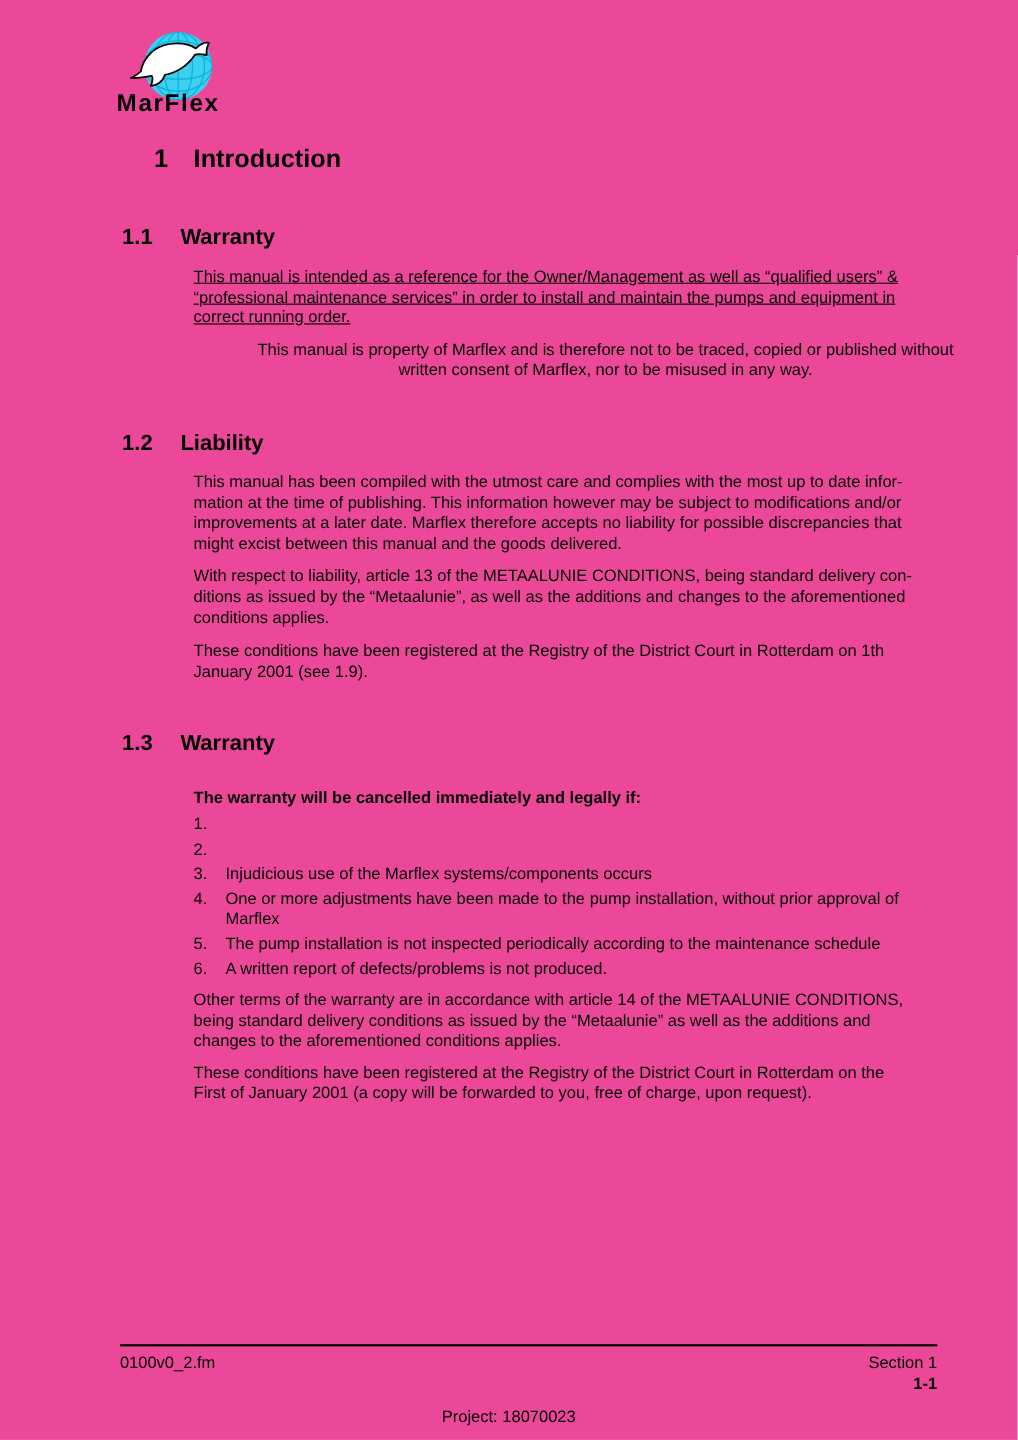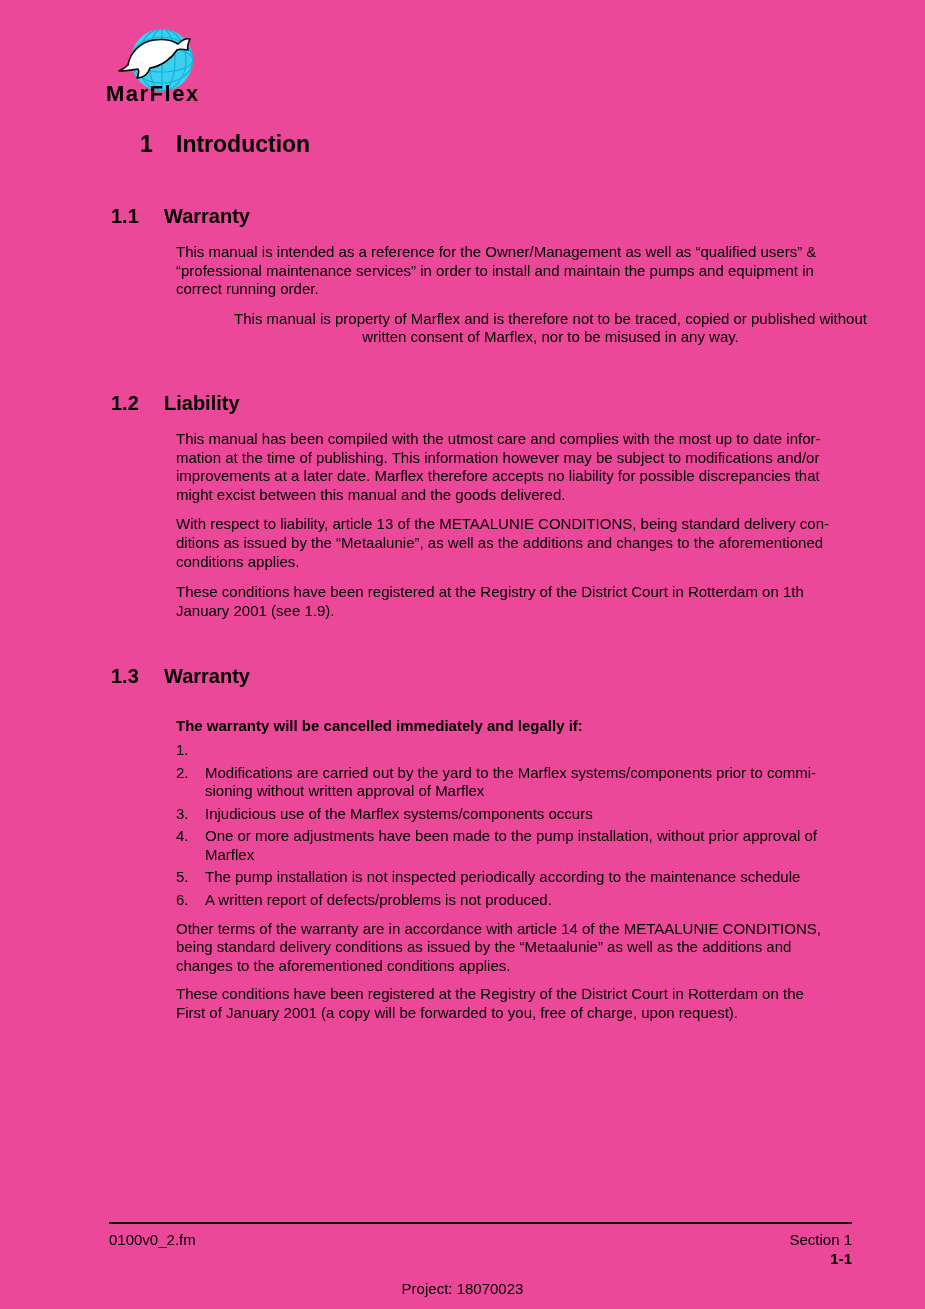--- a/index.html
+++ b/index.html
@@ -48,21 +48,21 @@
   h2.sec .hnum { flex: none; width: 53px; }
 
   p.body {
     margin: 0 0 0 176px;
     font-size: 15px;
     line-height: 18.6px;
     white-space: pre;
   }
 
   #h-preface   { margin-top: 48px; }
-  #p-pre1      { margin-top: 15px; }
+  #p-pre1      { margin-top: 15px; text-decoration: underline; }
   #p-pre2      { margin-top: 11px; text-align: center; }
   #h-liability { margin-top: 45px; }
   #p-lia1      { margin-top: 15px; }
   #p-lia2      { margin-top: 11px; }
   #p-lia3      { margin-top: 12px; }
   #h-warranty  { margin-top: 45px; }
   #p-warr-intro{ margin-top: 29px; font-weight: bold; }
   #p-warr2     { margin-top: 10px; }
   #p-warr3     { margin-top: 10px; }
 
@@ -163,22 +163,20 @@
       <span class="htxt">Warranty</span>
     </h2>
     <p class="body" id="p-warr-intro">The warranty will be cancelled immediately and legally if:</p>
 
     <ol class="warranty-list">
       <li>
         <span class="li-num">1.</span>
       </li>
       <li>
         <span class="li-num">2.</span>
-        <span class="li-text">Modifications are carried out by the yard to the Marflex systems/components prior to commi-
-sioning without written approval of Marflex</span>
       </li>
       <li>
         <span class="li-num">3.</span>
         <span class="li-text">Injudicious use of the Marflex systems/components occurs</span>
       </li>
       <li>
         <span class="li-num">4.</span>
         <span class="li-text">One or more adjustments have been made to the pump installation, without prior approval of
 Marflex</span>
       </li>

